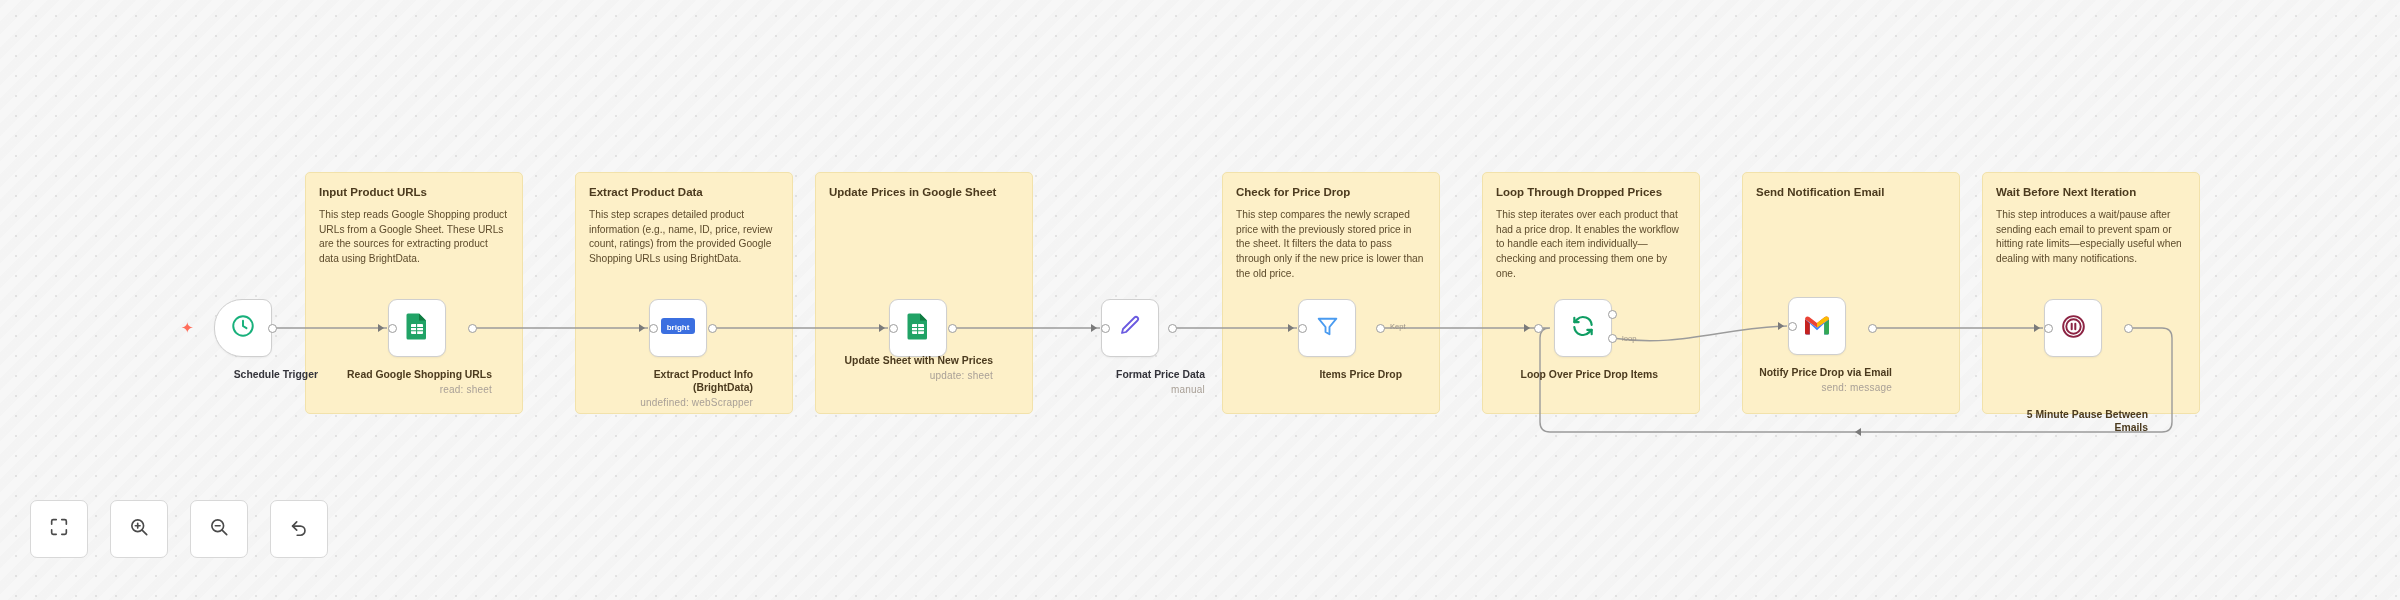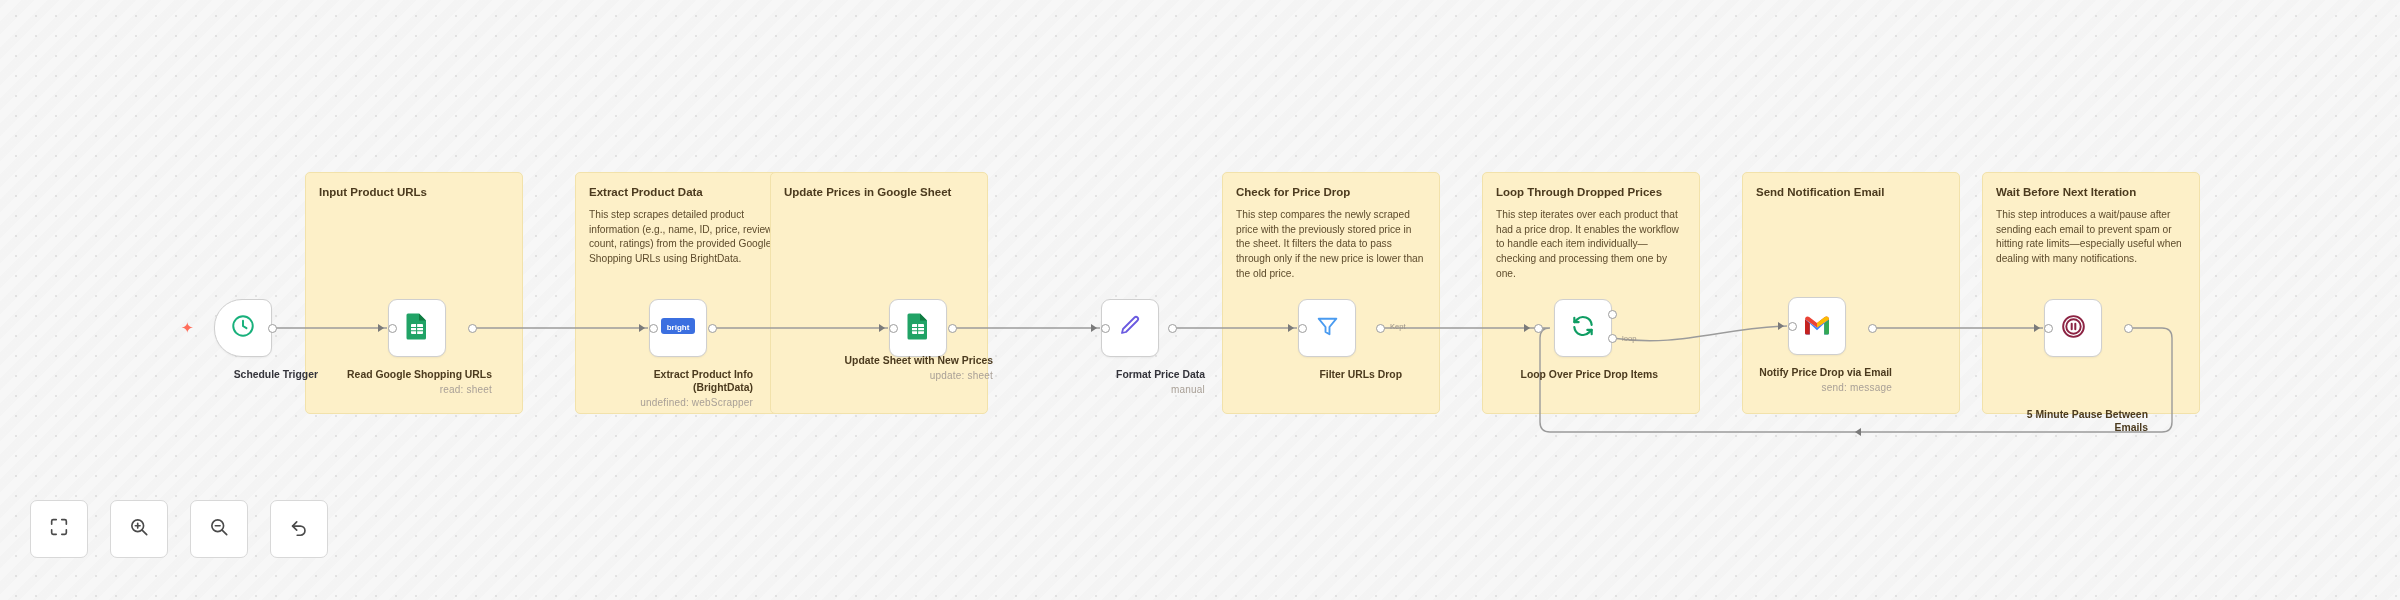--- a/index.html
+++ b/index.html
@@ -120,28 +120,29 @@
   }
 </style>
 </head>
 <body>
 
 <div id="canvas">
   <div id="hatch"></div>
 
   <div class="sticky" style="left:305px; top:172px; width:218px; height:242px;">
     <div class="sticky-title">Input Product URLs</div>
+    <div class="sticky-body">This step reads Google Shopping product URLs from a Google Sheet. These URLs are the sources for extracting product data using BrightData.</div>
   </div>
 
   <div class="sticky" style="left:575px; top:172px; width:218px; height:242px;">
     <div class="sticky-title">Extract Product Data</div>
     <div class="sticky-body">This step scrapes detailed product information (e.g., name, ID, price, review count, ratings) from the provided Google Shopping URLs using BrightData.</div>
   </div>
 
-  <div class="sticky" style="left:770px; top:172px; width:218px; height:242px;">
+  <div class="sticky" style="left:815px; top:172px; width:218px; height:242px;">
     <div class="sticky-title">Update Prices in Google Sheet</div>
   </div>
 
   <div class="sticky" style="left:1222px; top:172px; width:218px; height:242px;">
     <div class="sticky-title">Check for Price Drop</div>
     <div class="sticky-body">This step compares the newly scraped price with the previously stored price in the sheet. It filters the data to pass through only if the new price is lower than the old price.</div>
   </div>
 
   <div class="sticky" style="left:1482px; top:172px; width:218px; height:242px;">
     <div class="sticky-title">Loop Through Dropped Prices</div>
@@ -279,21 +280,21 @@
   </div>
 
   <div class="node" style="left:1298px; top:299px;">
     <span>
       <svg width="25" height="25" viewBox="0 0 24 24" fill="none" stroke="#4a9bf0" stroke-width="1.8" stroke-linejoin="round">
         <path d="M3.5 4.5h17l-6.6 8v7l-3.8-2.2v-4.8z"></path>
       </svg>
     </span>
   </div>
   <div class="node-label" style="left:1252px; top:368px;">
-    <span>Filter URLs Drop</span>
+    <span>Items Price Drop</span>
   </div>
 
   <div class="node" style="left:1554px; top:299px;">
     <span>
       <svg width="26" height="26" viewBox="0 0 24 24" fill="none" stroke="#0f9d63" stroke-width="2" stroke-linecap="round" stroke-linejoin="round">
         <path d="M20 11a8 8 0 0 0-13.6-4.9L4 8.4"></path>
         <path d="M4 4.4v4h4"></path>
         <path d="M4 13a8 8 0 0 0 13.6 4.9L20 15.6"></path>
         <path d="M20 19.6v-4h-4"></path>
       </svg>

